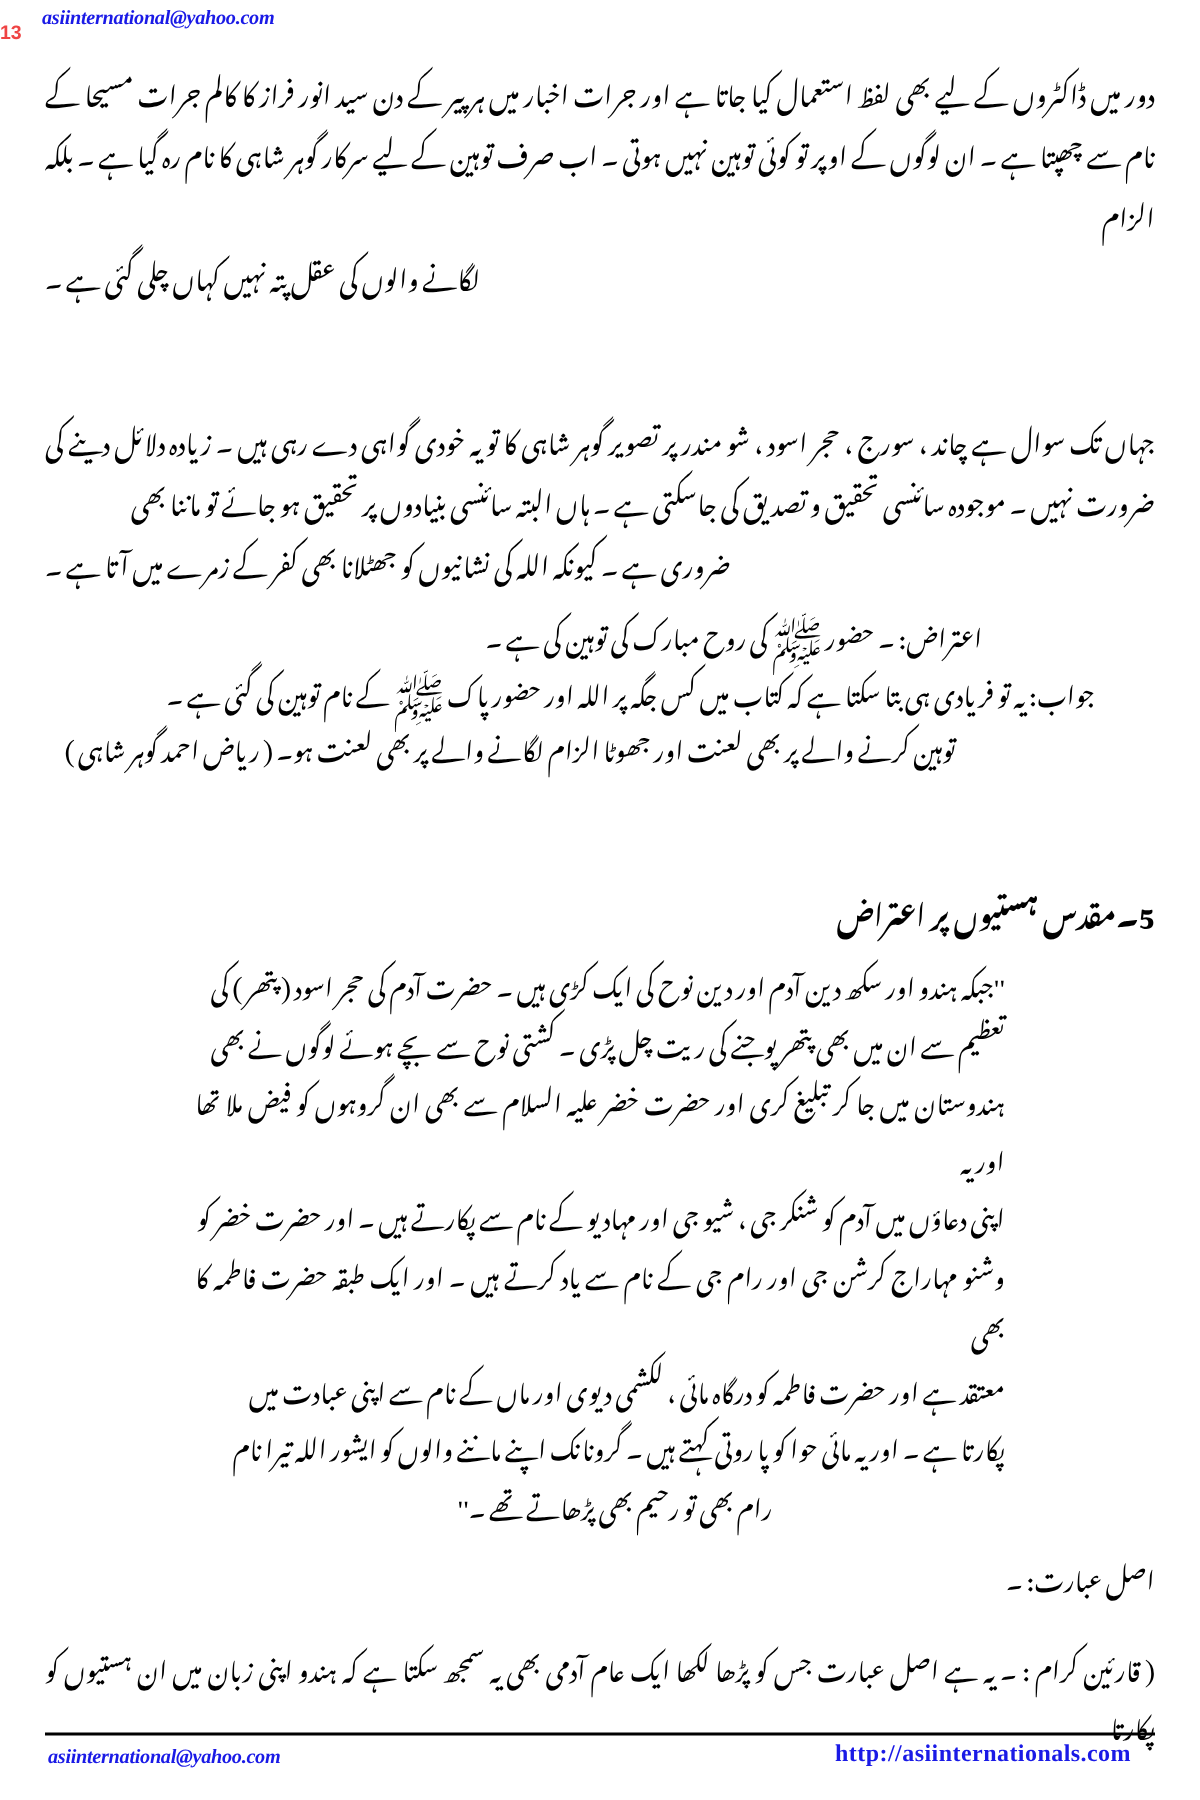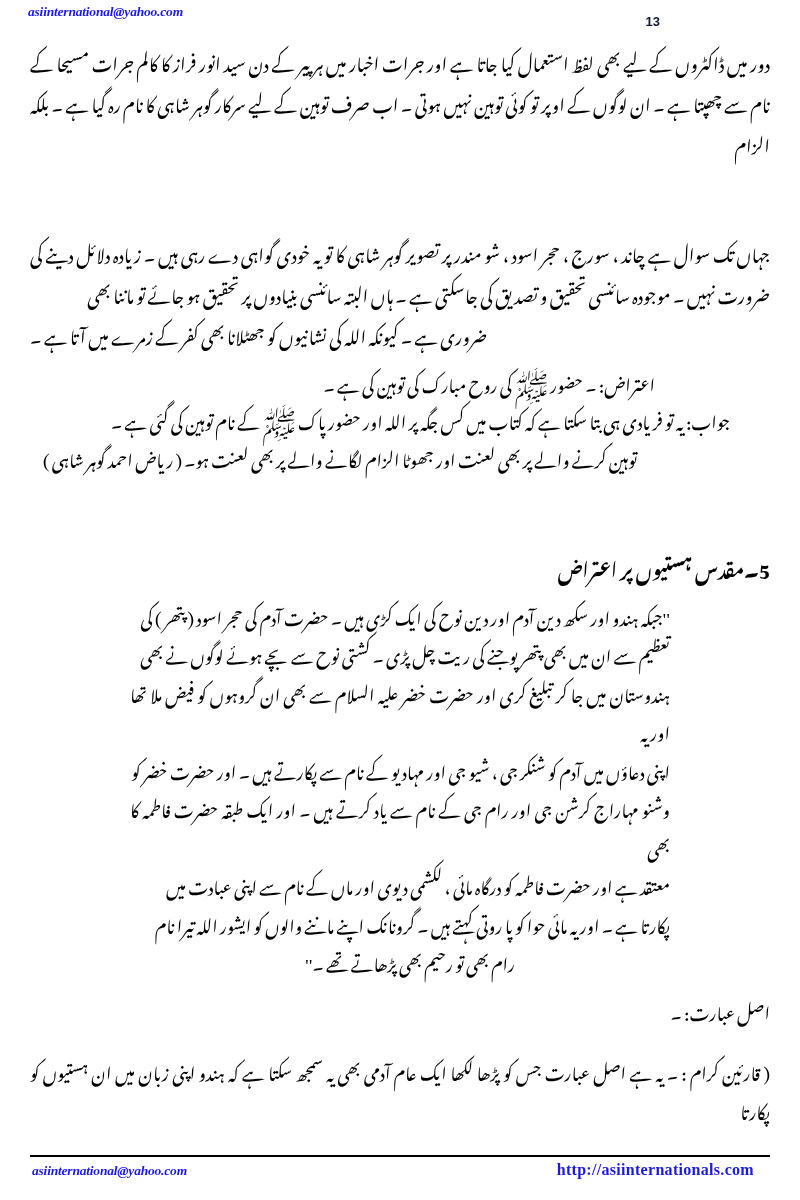--- a/index.html
+++ b/index.html
@@ -46,25 +46,25 @@
     letter-spacing: -0.2px;
     direction: ltr;
     unicode-bidi: embed;
     white-space: nowrap;
   }
   .header-pagenum {
     position: absolute;
     left: 0;
     top: 10px;
     width: 660px;
-    text-align: right;
+    text-align: left;
     font-family: "Liberation Sans", sans-serif;
     font-weight: 700;
     font-size: 13px;
-    color: #0f172a;
+    color: #ef4444;
     direction: ltr;
   }
 
   
   .content {
     position: absolute;
     top: 38px;
     left: 0;
     width: 800px;
     height: 1105px;
@@ -212,20 +212,21 @@
   <div class="page-header">
     <div class="header-email">asiinternational@yahoo.com</div>
     <div class="header-pagenum">13</div>
   </div>
 
   <div class="content">
 
     <div class="urdu para para-1">
       <span>دور میں ڈاکٹروں کے لیے بھی لفظ استعمال کیا جاتا ہے اور جرات اخبار میں ہر پیر کے دن سید انور فراز کا کالم جرات مسیحا کے نام</span>
       <span>سے چھپتا ہے ۔ ان لوگوں کے اوپر تو کوئی توہین نہیں ہوتی ۔ اب صرف توہین کے لیے سرکار گوہر شاہی کا نام رہ گیا ہے ۔ بلکہ الزام</span>
+      <span class="lastline">لگانے والوں کی عقل پتہ نہیں کہاں چلی گئی ہے ۔</span>
     </div>
 
     <div class="urdu para para-2">
       <span>جہاں تک سوال ہے  چاند ،  سورج ،  حجر اسود ،  شو مندر پر تصویر گوہر شاہی کا تو یہ خودی گواہی دے رہی ہیں ۔ زیادہ</span>
       <span>دلائل دینے کی ضرورت نہیں ۔ موجودہ سائنسی تحقیق و تصدیق کی جاسکتی ہے ۔ ہاں البتہ سائنسی بنیادوں پر تحقیق ہو جائے تو ماننا بھی</span>
       <span class="lastline">ضروری ہے ۔ کیونکہ اللہ کی نشانیوں کو جھٹلانا بھی کفر کے زمرے میں آتا ہے ۔</span>
     </div>
 
 
     <div class="qa-block">

